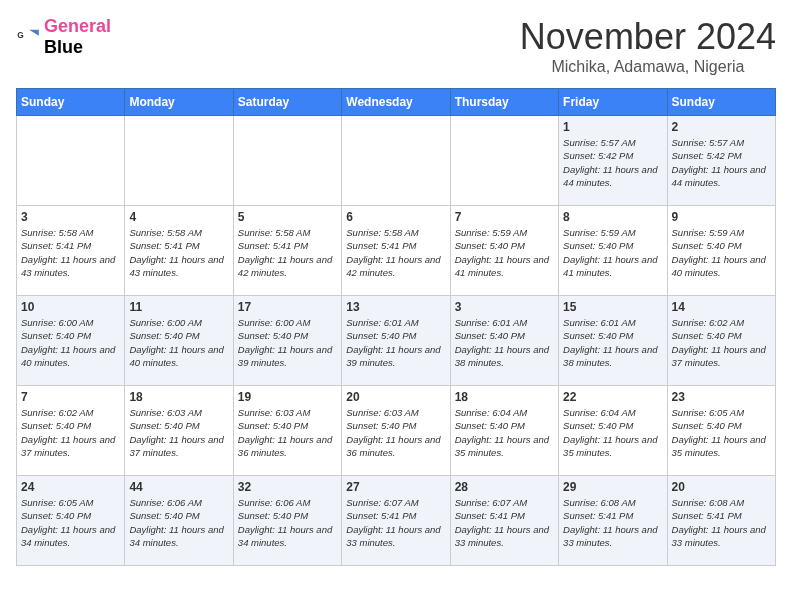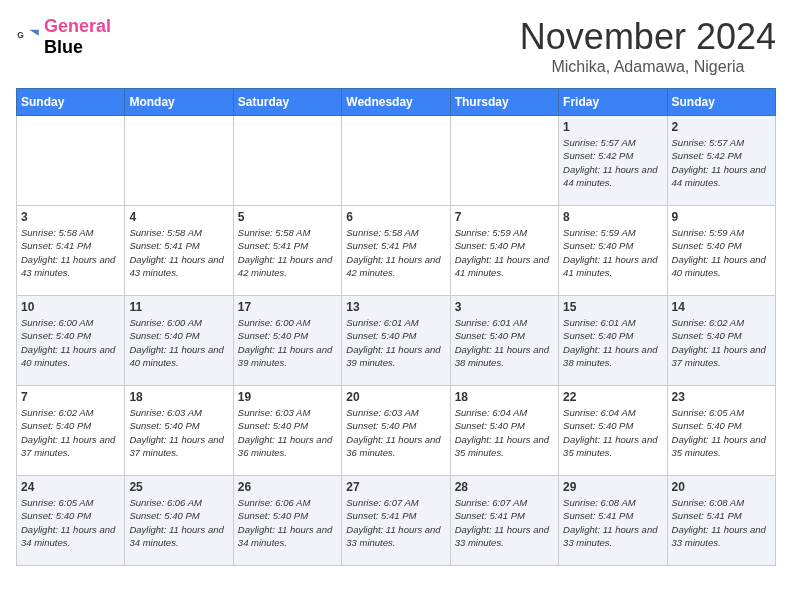--- a/index.html
+++ b/index.html
@@ -278,27 +278,27 @@
         </td>
       </tr>
       <tr>
         <td>
           <span class="day-number">24</span>
           <div class="day-info" style="white-space: pre-line;">Sunrise: 6:05 AM
 Sunset: 5:40 PM
 Daylight: 11 hours and 34 minutes.</div>
         </td>
         <td>
-          <span class="day-number">25</span>
+          <span class="day-number">44</span>
           <div class="day-info" style="white-space: pre-line;">Sunrise: 6:06 AM
 Sunset: 5:40 PM
 Daylight: 11 hours and 34 minutes.</div>
         </td>
         <td>
-          <span class="day-number">26</span>
+          <span class="day-number">32</span>
           <div class="day-info" style="white-space: pre-line;">Sunrise: 6:06 AM
 Sunset: 5:40 PM
 Daylight: 11 hours and 34 minutes.</div>
         </td>
         <td>
           <span class="day-number">27</span>
           <div class="day-info" style="white-space: pre-line;">Sunrise: 6:07 AM
 Sunset: 5:41 PM
 Daylight: 11 hours and 33 minutes.</div>
         </td>

